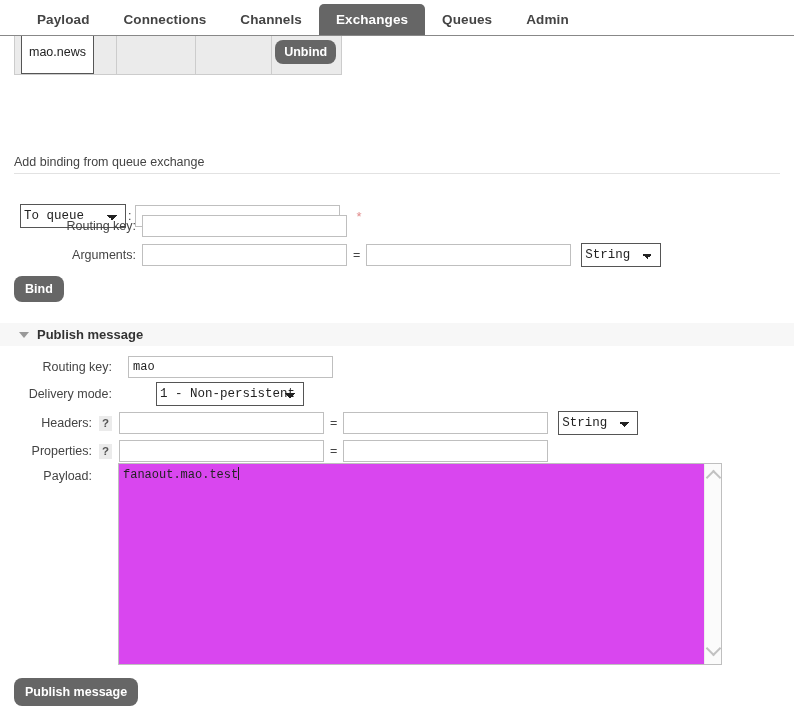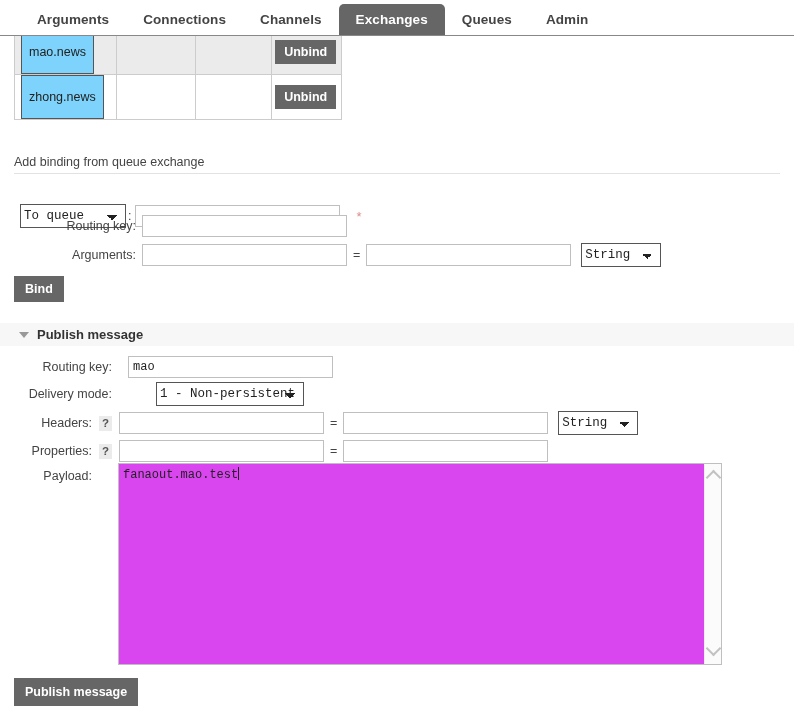--- a/index.html
+++ b/index.html
@@ -76,31 +76,31 @@
   #bindings-table td.c-name  { width: 101px; }
   #bindings-table td.c-key   { width: 81px; }
   #bindings-table td.c-args  { width: 77px; }
   #bindings-table td.c-act   { width: 69px; }
 
   .name-box {
     display: inline-block;
     margin: 0 6px;
     padding: 14px 7px;
     border: 1px solid #555555;
-    background: #7dd3fc;
+    background: #ffffff;
     font-size: 12.5px;
     color: #222222;
     white-space: nowrap;
   }
   .btn {
     display: inline-block;
     background: #666666;
     color: #ffffff;
     border: none;
-    border-radius: 0;
+    border-radius: 8px;
     font-family: "Liberation Sans", sans-serif;
     font-size: 12.5px;
     font-weight: bold;
     padding: 5px 9px;
     cursor: pointer;
     line-height: 1.15;
   }
   .btn-unbind { margin-left: 3px; }
 
   
@@ -236,21 +236,21 @@
   }
   .chev.up   { top: 8px;  transform: rotate(45deg); }
   .chev.down { bottom: 10px; transform: rotate(225deg); }
 </style>
 </head>
 <body>
 
 <div id="tabbar">
   <div class="tabs">
     <div class="tab">
-        <span>Arguments</span>
+        <span>Payload</span>
       </div>
     <div class="tab">
         <span>Connections</span>
       </div>
     <div class="tab">
         <span>Channels</span>
       </div>
     <div class="tab active">
         <span>Exchanges</span>
       </div>
@@ -269,30 +269,20 @@
     <tr class="alt">
       <td class="c-name">
         <span class="name-box">mao.news</span>
       </td>
       <td class="c-key"></td>
       <td class="c-args"></td>
       <td class="c-act">
         <span class="btn btn-unbind">Unbind</span>
       </td>
     </tr>
-    <tr>
-      <td class="c-name">
-        <span class="name-box">zhong.news</span>
-      </td>
-      <td class="c-key"></td>
-      <td class="c-args"></td>
-      <td class="c-act">
-        <span class="btn btn-unbind">Unbind</span>
-      </td>
-    </tr>
   </tbody>
 </table>
 
 <div class="sec-plain" style="left:14px; top:155px;">Add binding from queue exchange</div>
 <div class="sec-underline" style="left:14px; top:173px; width:766px;"></div>
 
 <div class="frow" style="left:20px; top:204px;justify-content:space-between;">
   <select class="fsel" style="width:106px;">
     <option>To queue</option>
     <option>To exchange</option>

